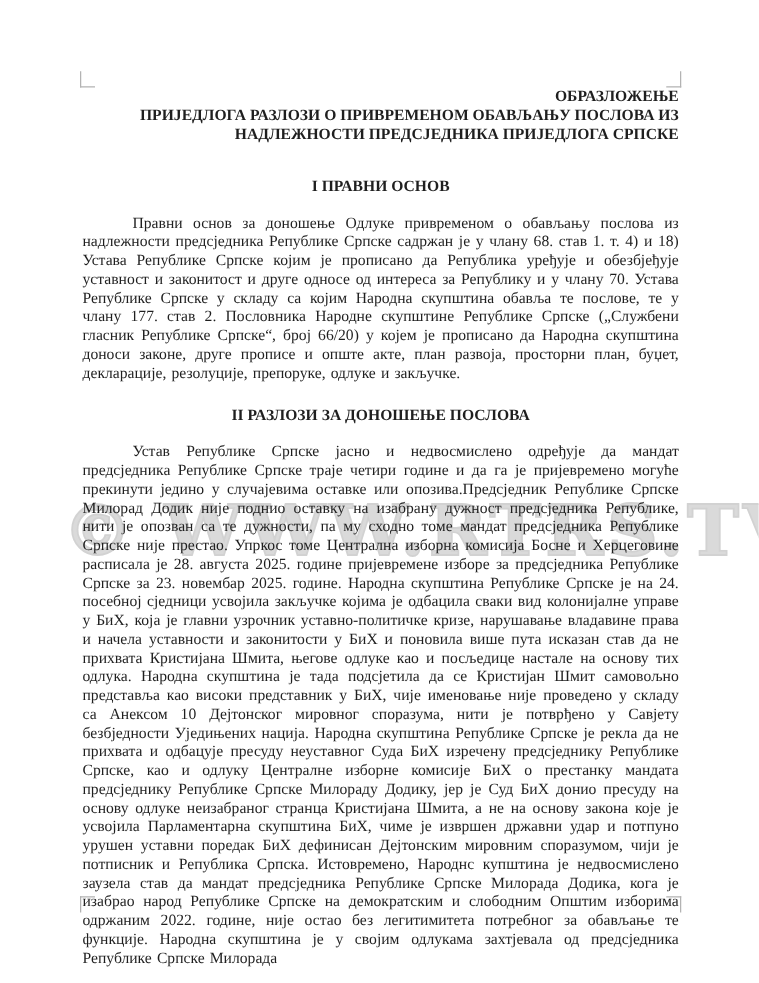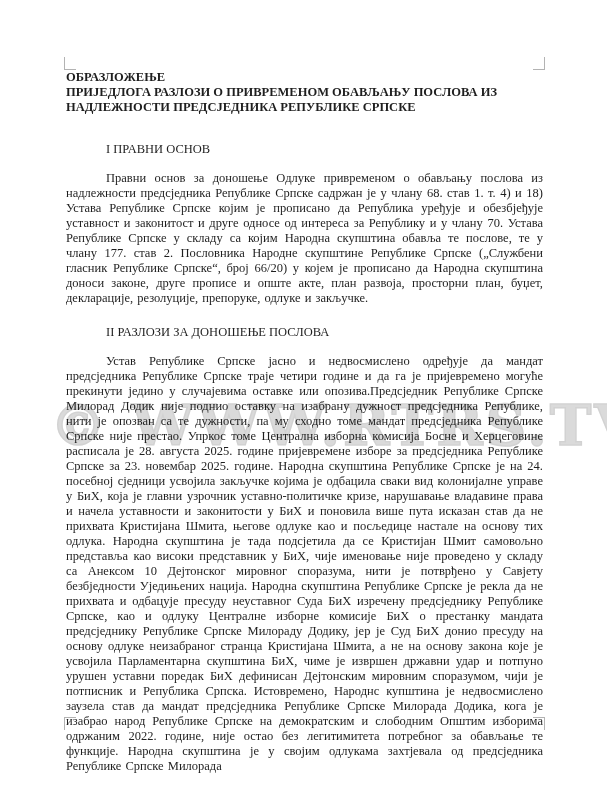--- a/index.html
+++ b/index.html
@@ -47,32 +47,31 @@
   .content {
     position: absolute;
     left: 66px;
     top: 70px;
     width: 477px;
     z-index: 1;
     font-size: 12.5px;
     line-height: 15px;
   }
   .title-block {
-    text-align: left;
+    text-align: right;
     font-weight: bold;
     margin-bottom: 0;
     font-family: Liberation Serif, serif;
   }
   .title-line { display: block; }
   .section-heading {
-    font-weight: normal;
-    text-align: left;
+    font-weight: bold;
+    text-align: center;
     margin-top: 27px;
     margin-bottom: 0;
-    margin-left: 40px;
   }
   .section-heading.second { margin-top: 19px; }
   .para {
     margin: 14px 0 0 0;
     text-align: justify;
     text-indent: 40px;
     word-spacing: 1px;
   }
 </style>
 </head>
@@ -85,21 +84,21 @@
   <div class="crop-mark crop-bl"></div>
   <div class="crop-mark crop-br"></div>
 
   <div class="watermark">© WWW.RTRS.TV</div>
 
   <div class="content">
 
     <div class="title-block">
       <span class="title-line">ОБРАЗЛОЖЕЊЕ</span>
       <span class="title-line">ПРИЈЕДЛОГА РАЗЛОЗИ О ПРИВРЕМЕНОМ ОБАВЉАЊУ ПОСЛОВА ИЗ</span>
-      <span class="title-line">НАДЛЕЖНОСТИ ПРЕДСЈЕДНИКА РЕПУБЛИКЕ СРПСКЕ</span>
+      <span class="title-line">НАДЛЕЖНОСТИ ПРЕДСЈЕДНИКА ПРИЈЕДЛОГА СРПСКЕ</span>
     </div>
 
     <div class="section">
       <div class="section-heading">I ПРАВНИ ОСНОВ</div>
       <p class="para">Правни основ за доношење Одлуке привременом о обављању послова из надлежности предсједника Републике Српске садржан је у члану 68. став 1. т. 4) и 18) Устава Републике Српске којим је прописано да Република уређује и обезбјеђује уставност и законитост и друге односе од интереса за Републику и у члану 70. Устава Републике Српске у складу са којим Народна скупштина обавља те послове, те у члану 177. став 2. Пословника Народне скупштине Републике Српске („Службени гласник Републике Српске“, број 66/20) у којем је прописано да Народна скупштина доноси законе, друге прописе и опште акте, план развоја, просторни план, буџет, декларације, резолуције, препоруке, одлуке и закључке.</p>
     </div>
 
     <div class="section">
       <div class="section-heading second">II РАЗЛОЗИ ЗА ДОНОШЕЊЕ ПОСЛОВА</div>
       <p class="para">Устав Републике Српске јасно и недвосмислено одређује да мандат предсједника Републике Српске траје четири године и да га је пријевремено могуће прекинути једино у случајевима оставке или опозива.Предсједник Републике Српске Милорад Додик није поднио оставку на изабрану дужност предсједника Републике, нити је опозван са те дужности, па му сходно томе мандат предсједника Републике Српске није престао. Упркос томе Централна изборна комисија Босне и Херцеговине расписала је 28. августа 2025. године пријевремене изборе за предсједника Републике Српске за 23. новембар 2025. године. Народна скупштина Републике Српске је на 24. посебној сједници усвојила закључке којима је одбацила сваки вид колонијалне управе у БиХ, која је главни узрочник уставно-политичке кризе, нарушавање владавине права и начела уставности и законитости у БиХ и поновила више пута исказан став да не прихвата Кристијана Шмита, његове одлуке као и посљедице настале на основу тих одлука. Народна скупштина је тада подсјетила да се Кристијан Шмит самовољно представља као високи представник у БиХ, чије именовање није проведено у складу са Анексом 10 Дејтонског мировног споразума, нити је потврђено у Савјету безбједности Уједињених нација. Народна скупштина Републике Српске је рекла да не прихвата и одбацује пресуду неуставног Суда БиХ изречену предсједнику Републике Српске, као и одлуку Централне изборне комисије БиХ о престанку мандата предсједнику Републике Српске Милораду Додику, јер је Суд БиХ донио пресуду на основу одлуке неизабраног странца Кристијана Шмита, а не на основу закона које је усвојила Парламентарна скупштина БиХ, чиме је извршен државни удар и потпуно урушен уставни поредак БиХ дефинисан Дејтонским мировним споразумом, чији је потписник и Република Српска. Истовремено, Народнс купштина је недвосмислено заузела став да мандат предсједника Републике Српске Милорада Додика, кога је изабрао народ Републике Српске на демократским и слободним Општим изборима одржаним 2022. године, није остао без легитимитета потребног за обављање те функције. Народна скупштина је у својим одлукама захтјевала од предсједника Републике Српске Милорада</p>

